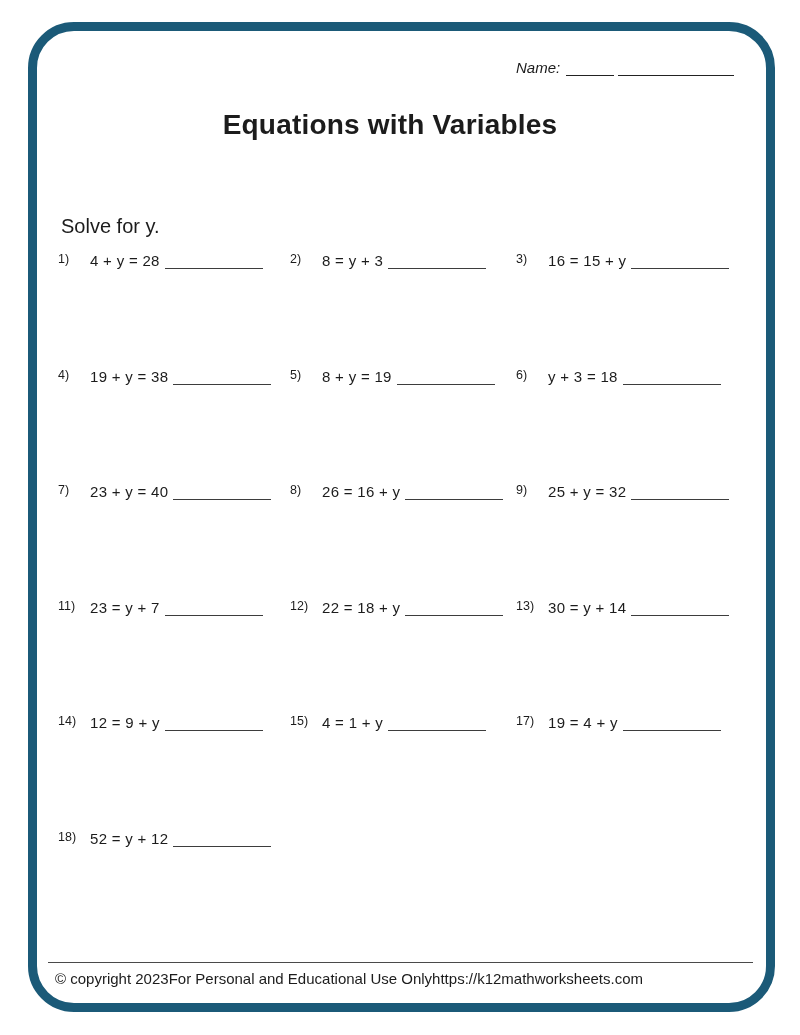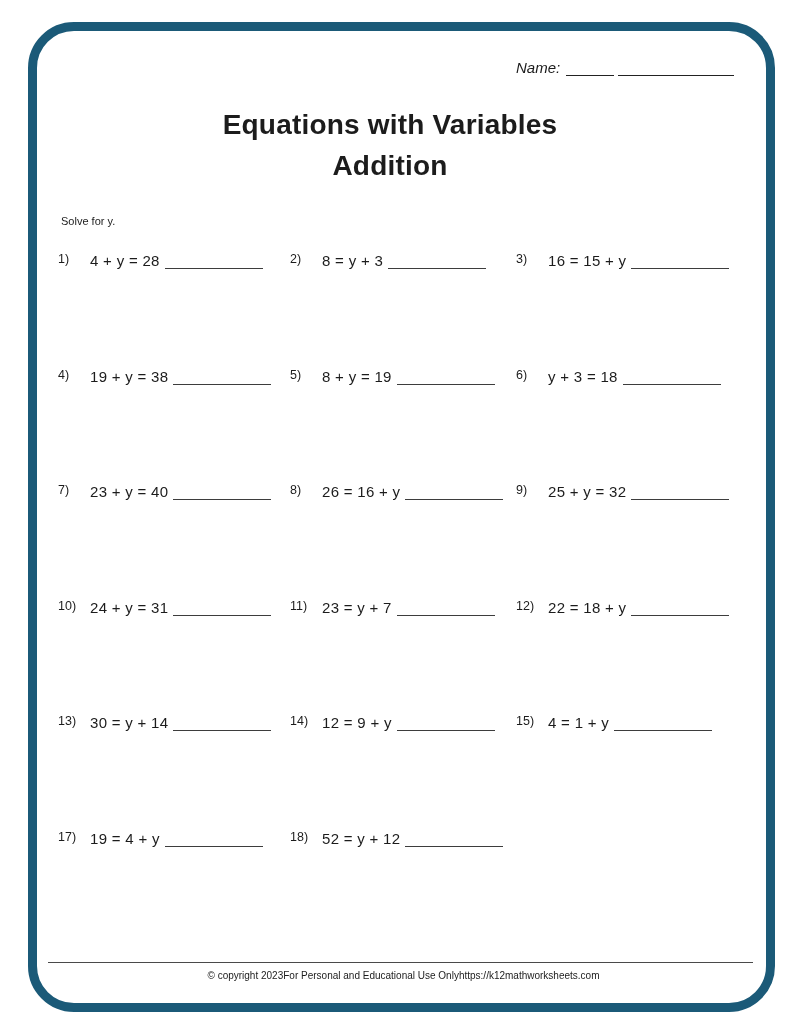--- a/index.html
+++ b/index.html
@@ -47,21 +47,21 @@
     text-align: center;
     font-size: 28px;
     font-weight: 700;
     line-height: 41px;
     letter-spacing: 0.2px;
   }
 
   .instruction {
     position: absolute;
     top: 215px; left: 61px;
-    font-size: 11px;
+    font-size: 20px;
   }
 
   .problems {
     position: absolute;
     left: 58px; top: 240px;
     width: 690px;
     display: grid;
     grid-template-columns: 232px 226px 226px;
     grid-auto-rows: 115.5px;
   }
@@ -91,40 +91,39 @@
     position: absolute;
     left: 48px; top: 962px;
     width: 705px;
     border-top: 1.8px solid #4a4a4a;
   }
   .footer-row {
     position: absolute;
     left: 55px; top: 970px;
     width: 697px;
     display: flex;
-    justify-content: center;
-    font-size: 10px;
+    justify-content: flex-start;
+    font-size: 15px;
   }
 </style>
 </head>
 <body>
 
 <div class="page">
 
   <div class="frame"></div>
 
   <div class="name-row">
     <span>Name:</span>
     <span class="nline nline1"></span>
     <span class="nline nline2"></span>
   </div>
 
   <div class="title">
     <div>Equations with Variables</div>
-    <div>Addition</div>
   </div>
 
   <div class="instruction">Solve for y.</div>
 
   <div class="problems" id="problems-grid">
     <div class="problem">
       <span class="pnum">1)</span>
       <span class="peq">4 + y = 28</span>
       <span class="blank"></span>
     </div>
@@ -170,25 +169,20 @@
       <span class="peq">26 = 16 + y</span>
       <span class="blank"></span>
     </div>
 
     <div class="problem">
       <span class="pnum">9)</span>
       <span class="peq">25 + y = 32</span>
       <span class="blank"></span>
     </div>
 
-    <div class="problem">
-      <span class="pnum">10)</span>
-      <span class="peq">24 + y = 31</span>
-      <span class="blank"></span>
-    </div>
 
     <div class="problem">
       <span class="pnum">11)</span>
       <span class="peq">23 = y + 7</span>
       <span class="blank"></span>
     </div>
 
     <div class="problem">
       <span class="pnum">12)</span>
       <span class="peq">22 = 18 + y</span>

